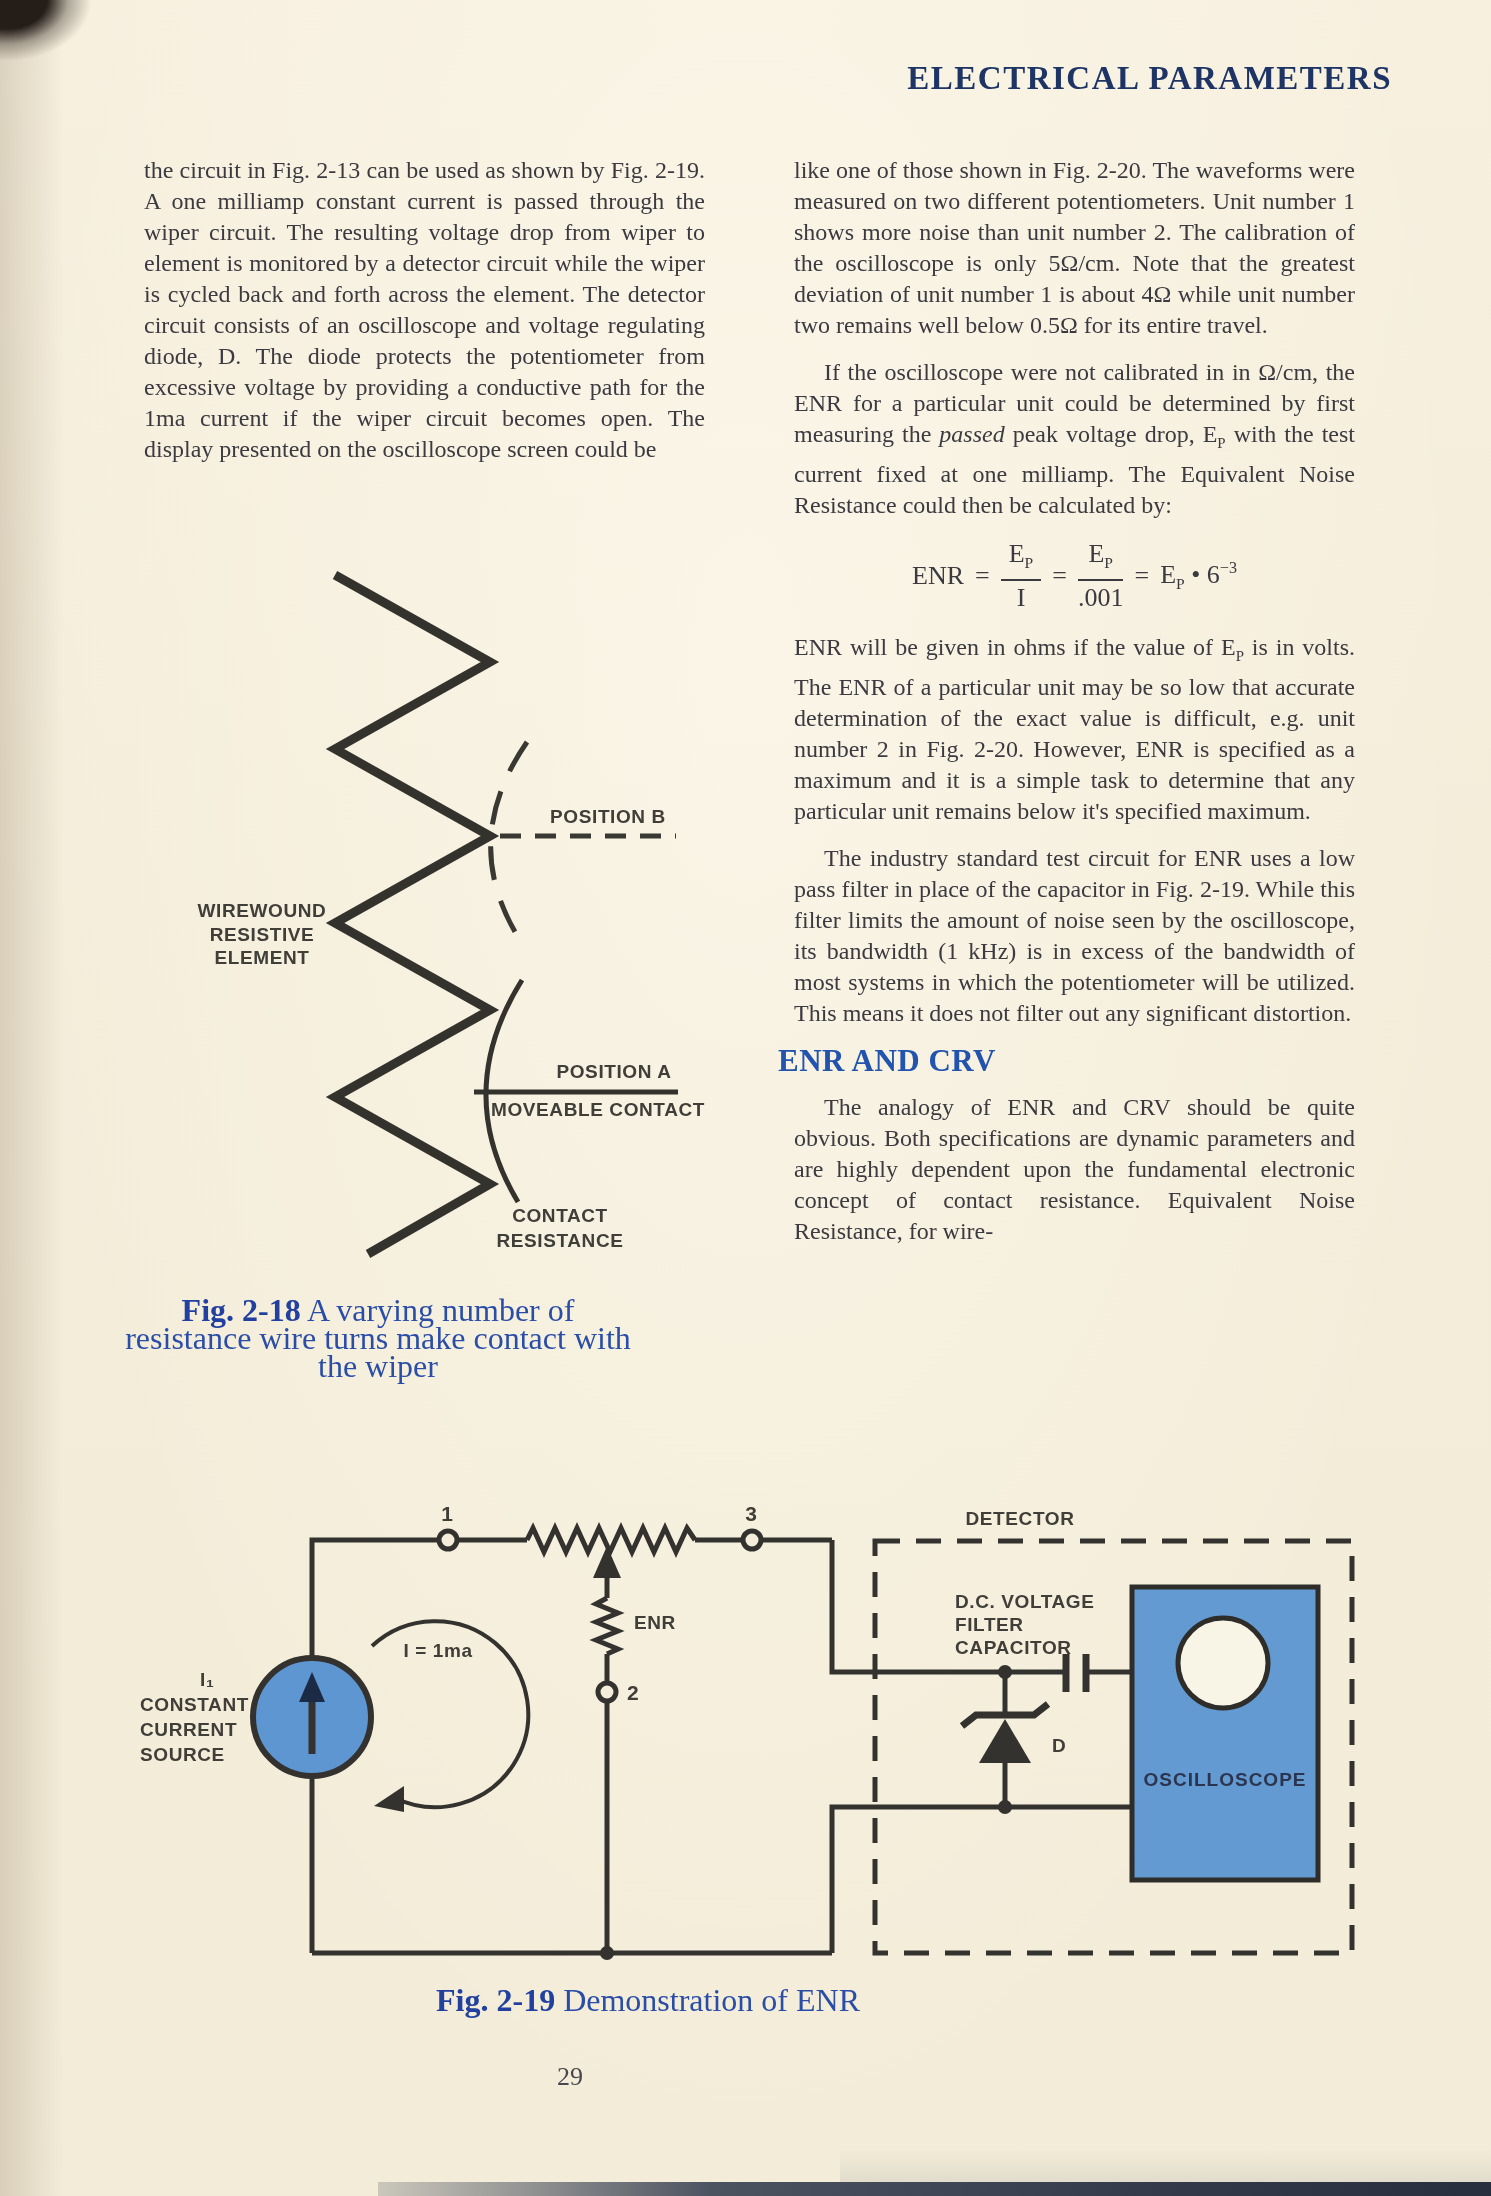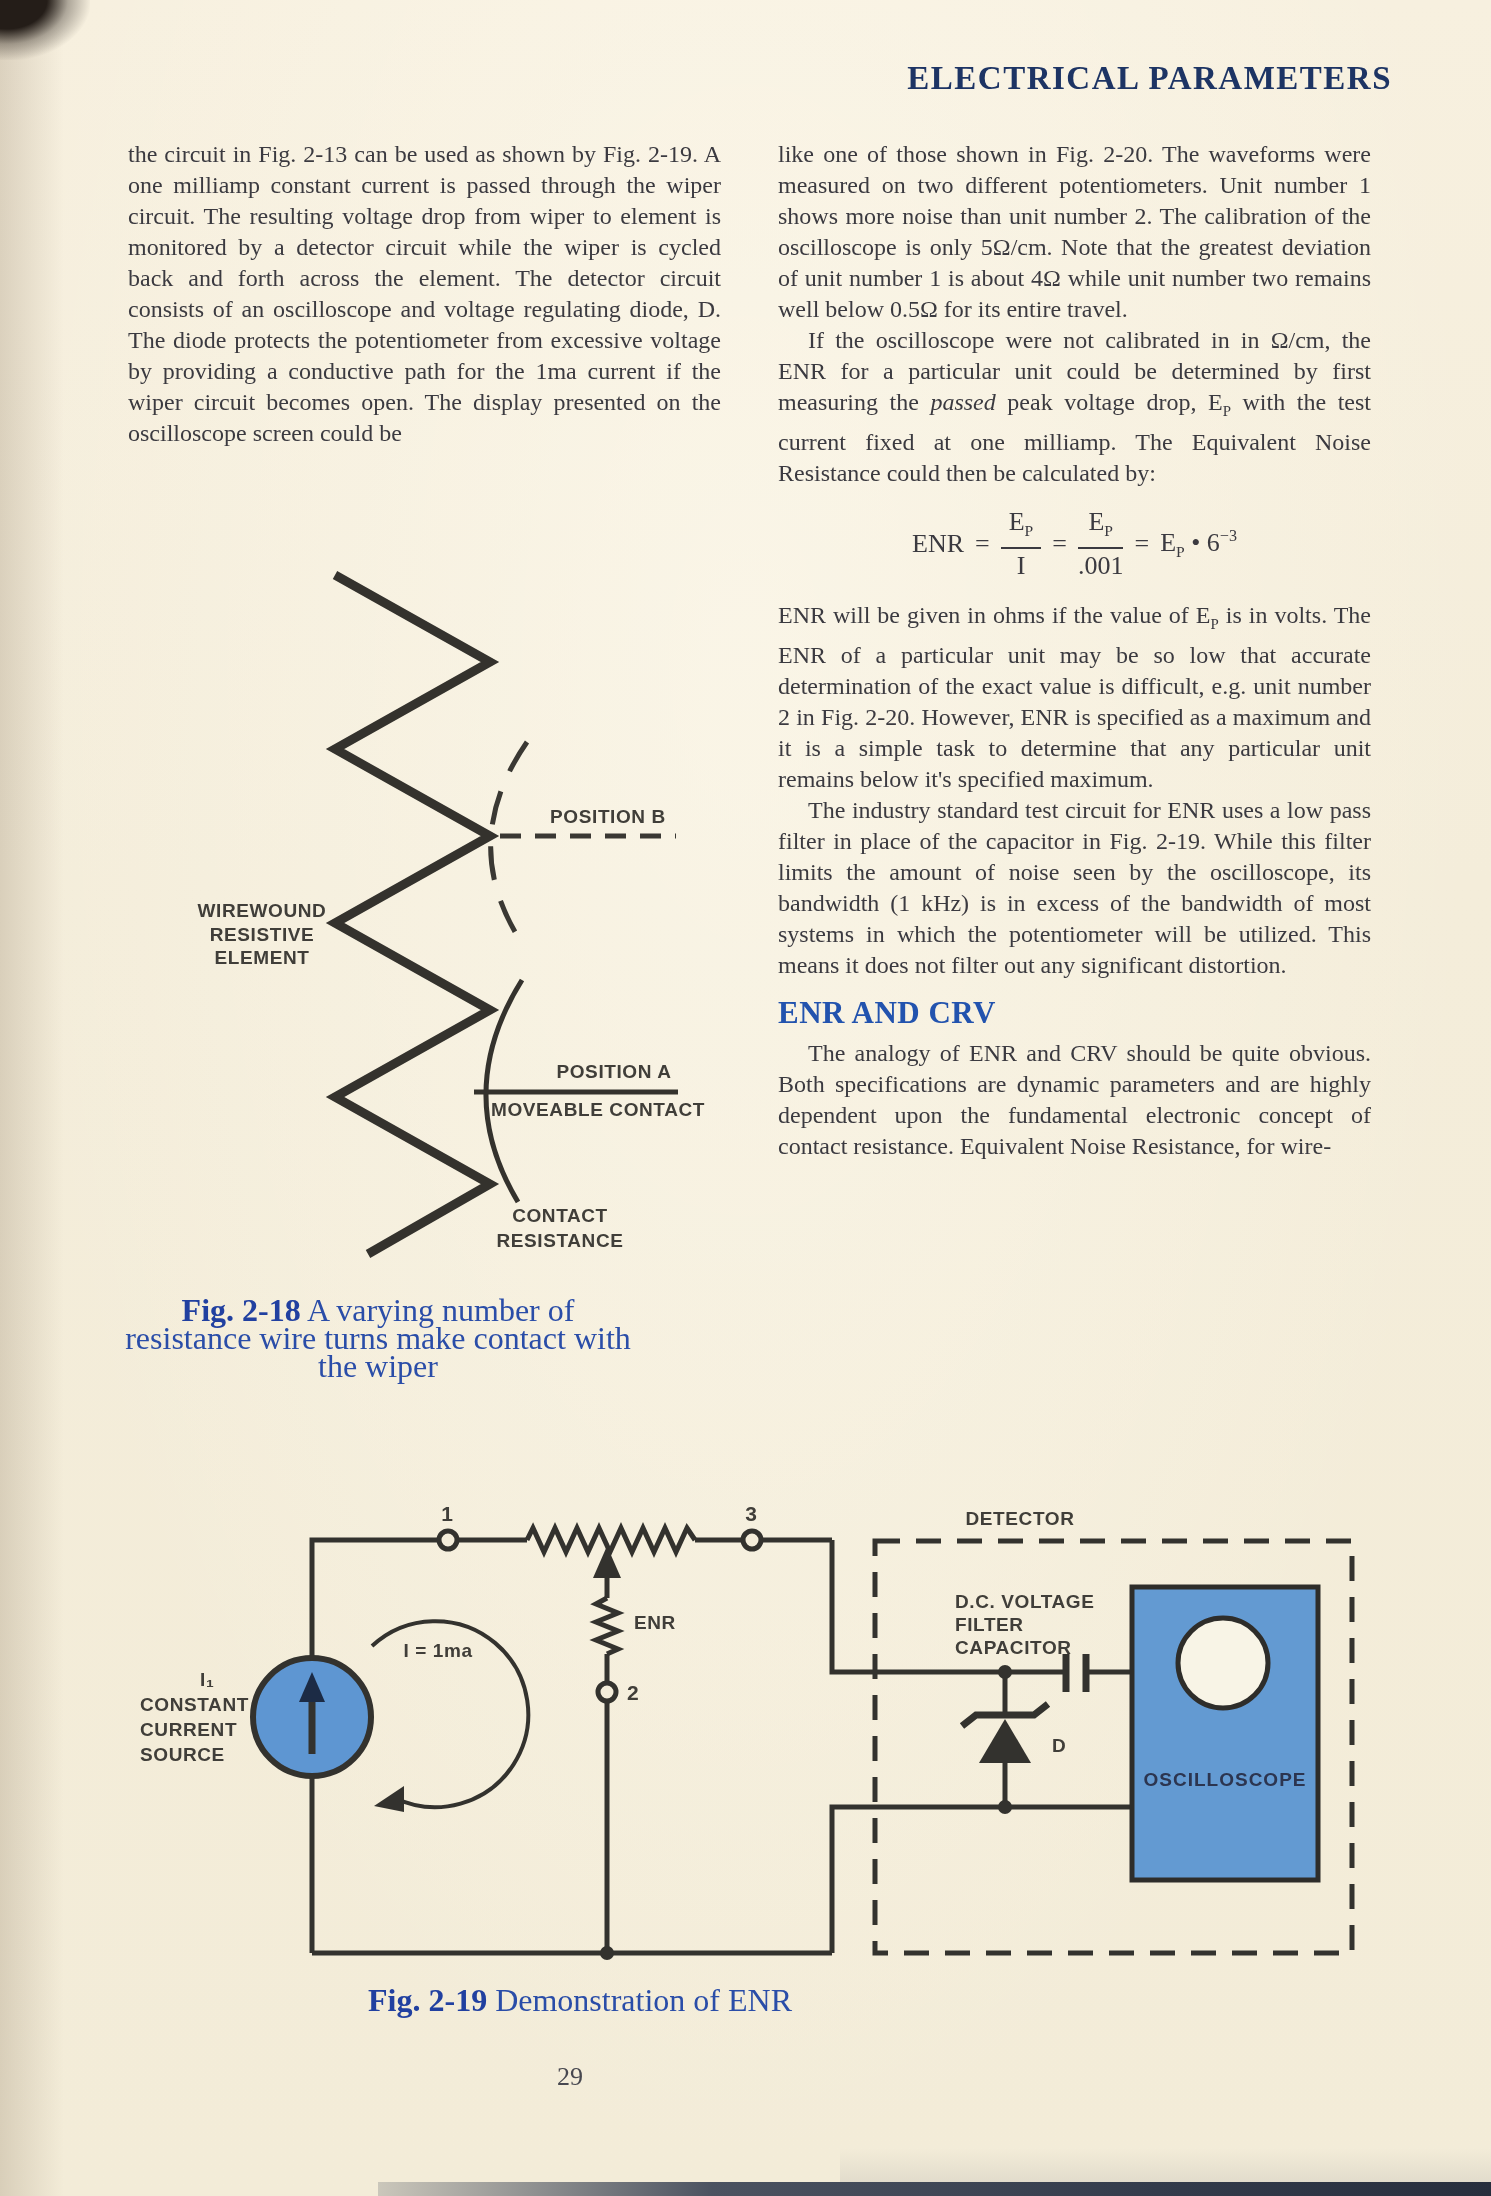--- a/index.html
+++ b/index.html
@@ -26,21 +26,21 @@
 
   .header{
     position:absolute;top:60px;right:99px;
     font-weight:bold;font-size:33px;letter-spacing:1.5px;
     color:#1d3464;
   }
 
   .col{position:absolute;top:139px;width:593px;font-size:24px;line-height:31px;text-align:justify;}
   .col-left{left:128px;}
   .col-right{left:778px;}
-  .col p{margin:0;}
+  .col p{margin:16px;}
   .col p.ind{text-indent:30px;}
   .col i{font-style:italic;}
   .col sub{font-size:62%;}
 
   .section-heading{
     margin:16px 0 10px 0;
     font-size:31px;font-weight:bold;color:#2253ae;
     letter-spacing:.5px;text-align:left;text-indent:0;
   }
 
@@ -60,21 +60,21 @@
   .dnum{font-family:"Liberation Sans", "DejaVu Sans", sans-serif;font-weight:bold;
         font-size:21px;fill:#403e39;}
   .scopelab{font-family:"Liberation Sans", "DejaVu Sans", sans-serif;font-weight:bold;
         font-size:19px;letter-spacing:1px;fill:#2c3550;}
 
   .fig-caption{
     position:absolute;color:#2a4da8;font-size:32px;line-height:28px;text-align:center;
   }
   .fig-caption b{font-weight:bold;color:#2140a0;}
   .cap218{left:118px;top:1296px;width:520px;}
-  .cap219{left:300px;top:1986px;width:560px;}
+  .cap219{left:300px;top:1986px;width:560px;text-align:right;}
 
   .page-number{
     position:absolute;left:530px;top:2062px;width:80px;text-align:center;
     font-size:26px;color:#484850;
   }
 </style>
 </head>
 <body>
 
 <div class="page">

